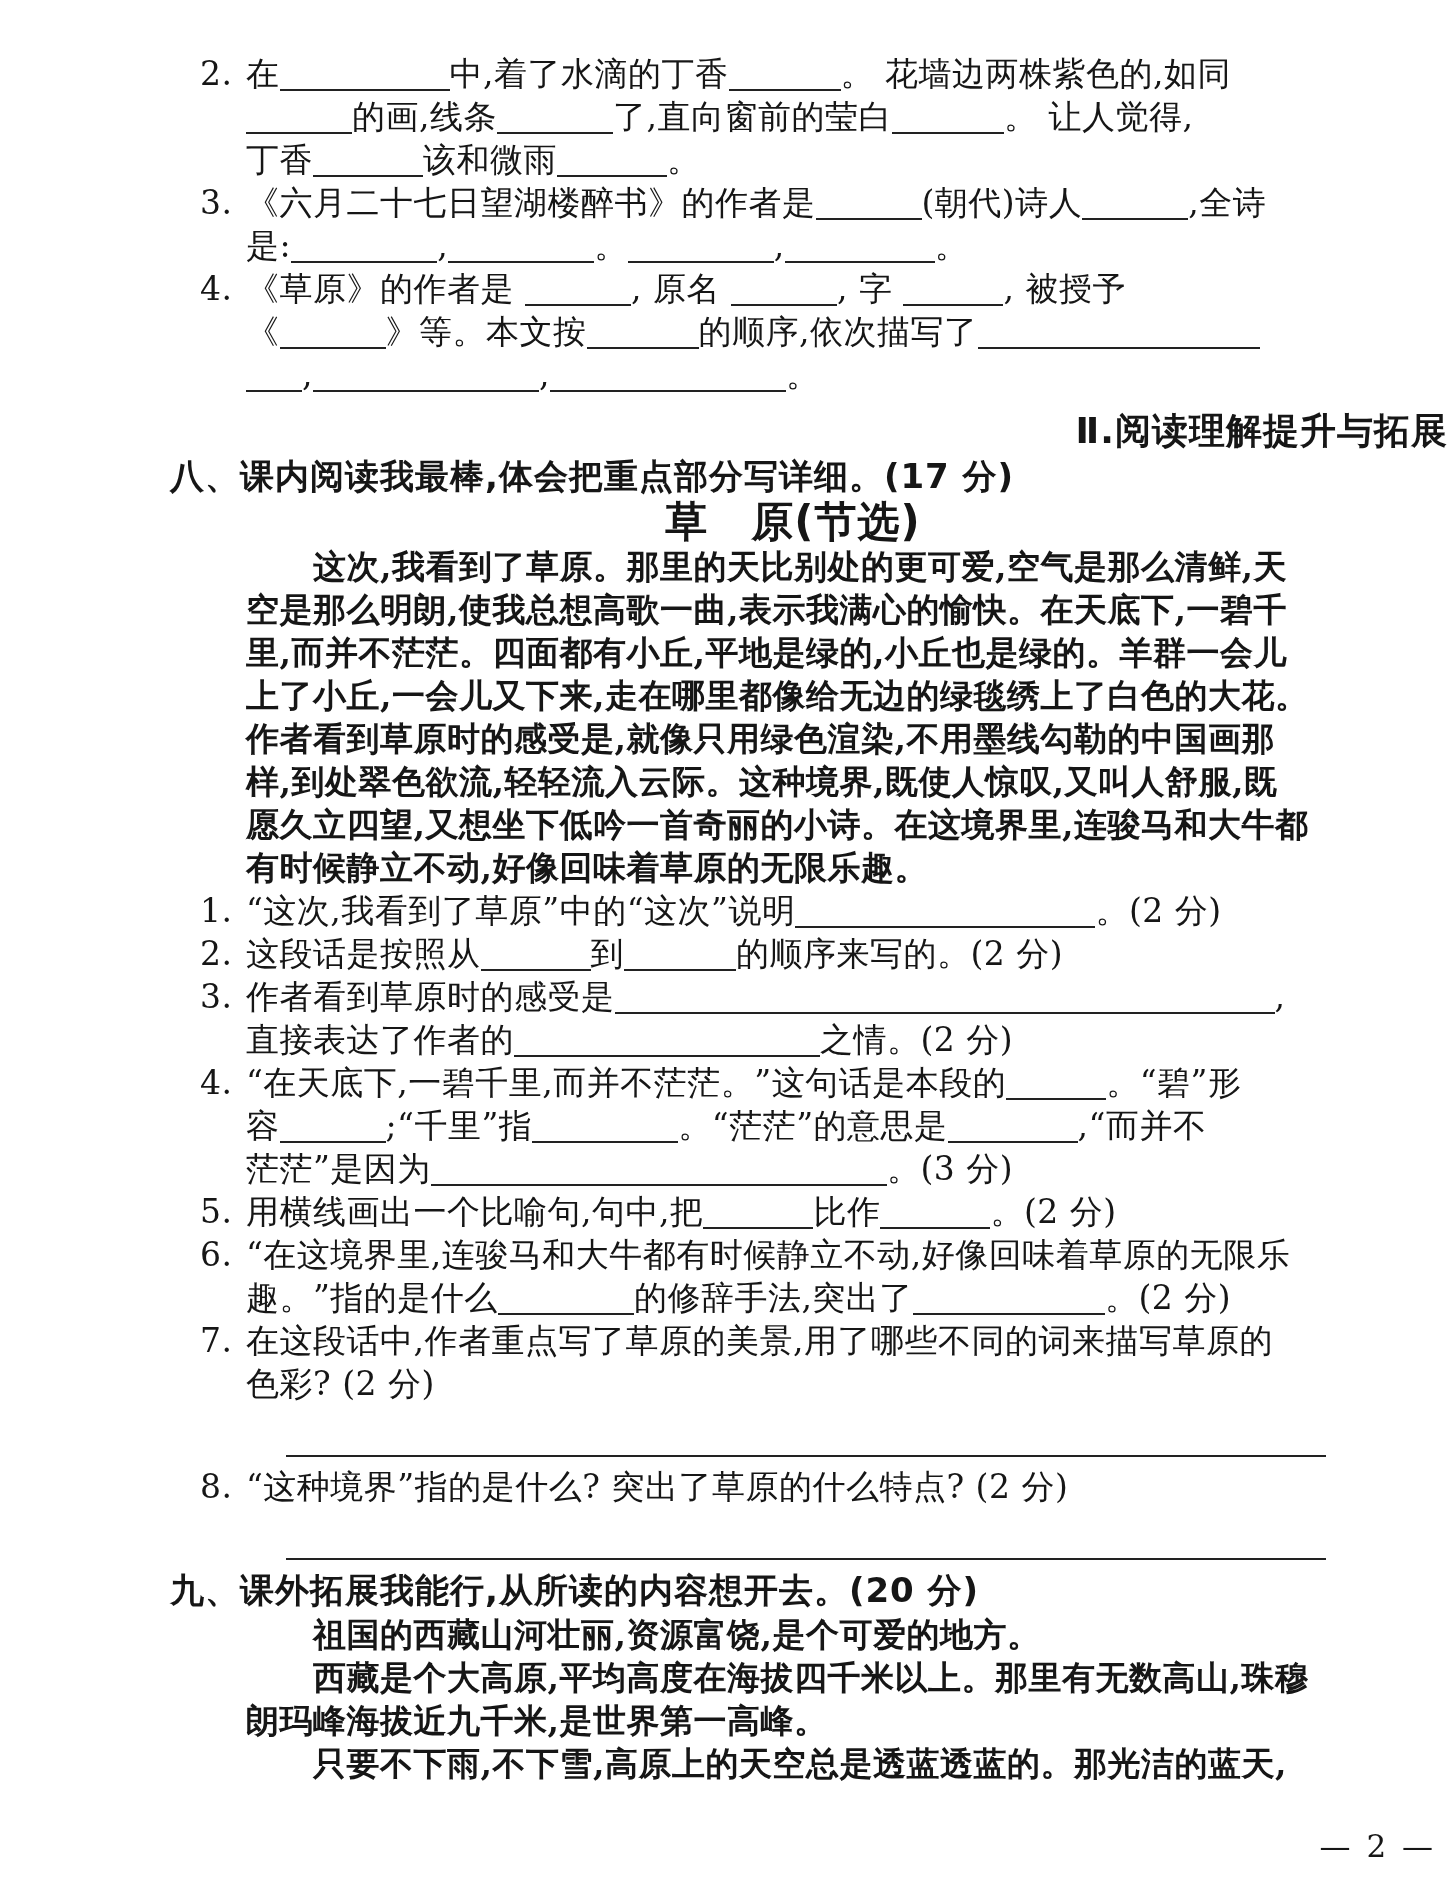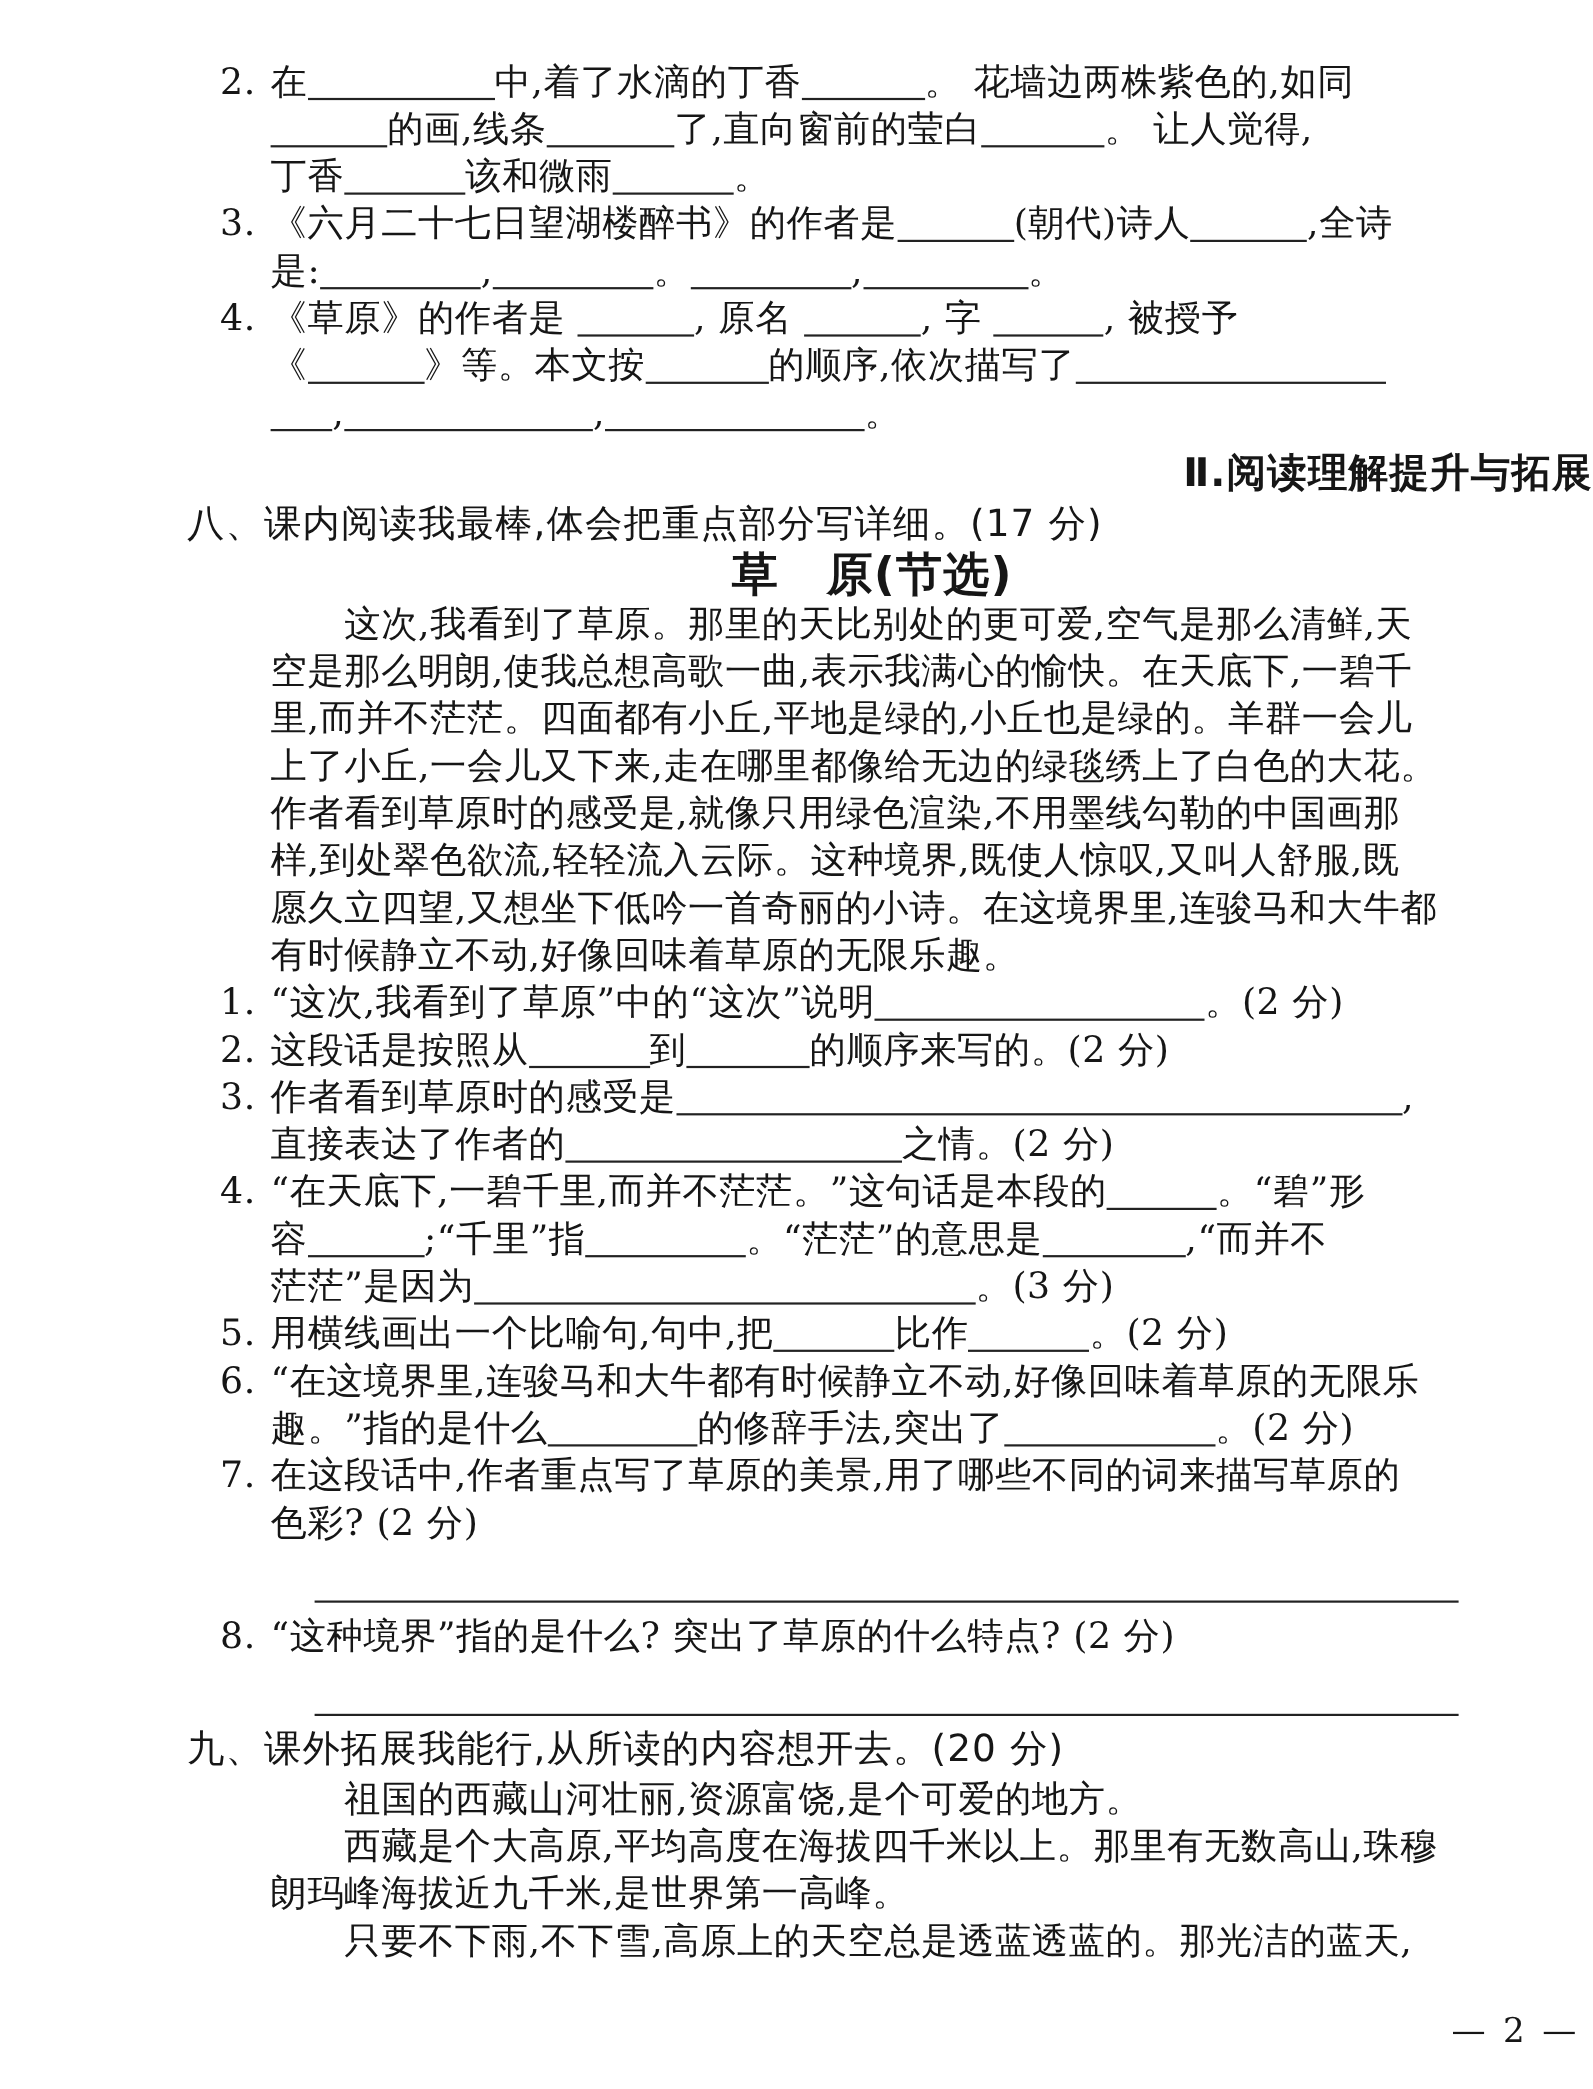--- a/index.html
+++ b/index.html
@@ -32,38 +32,38 @@
     margin:12px 0 0 170px;
     font-family:"DejaVu Sans","Liberation Sans",sans-serif;
     font-weight:bold;
     font-size:36px;line-height:46px;
     letter-spacing:1px;
     text-align:right;
   }
   .heading2{
     margin-left:170px;
     font-family:"DejaVu Sans","Liberation Sans",sans-serif;
-    font-weight:normal;
+    font-weight:bold;
     font-size:34px;line-height:45px;
     letter-spacing:1px;
   }
   .passage-title{
     margin-left:246px;width:1094px;
     text-align:center;
     font-family:"DejaVu Sans","Liberation Sans",sans-serif;
     font-weight:bold;
     font-size:42px;line-height:46px;
     letter-spacing:1px;
   }
   .para{
     margin-left:246px;width:1094px;
     font-size:33px;line-height:43px;
     letter-spacing:0.5px;
   }
-  .pline{white-space:nowrap;}
+  .pline{white-space:nowrap;font-weight:bold;}
   .answer-line{
     margin:36px 0 8px 286px;
     width:1040px;height:14px;
     border-bottom:2px solid #222222;
   }
   .page-number{
     position:absolute;
     top:1828px;right:12px;
     font-size:31px;
     letter-spacing:3px;

